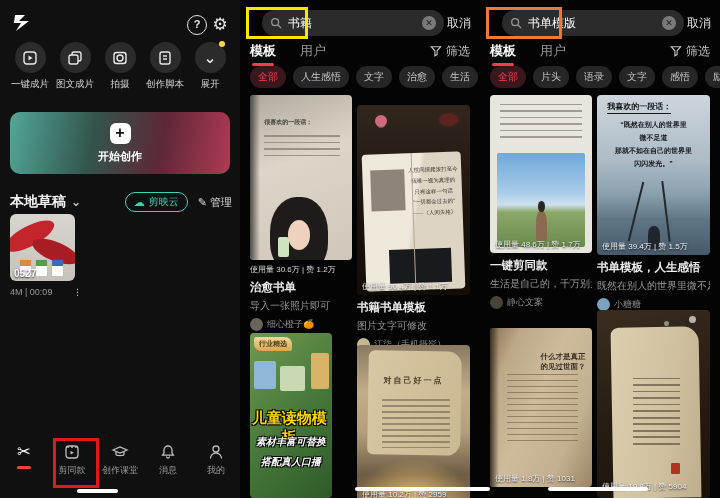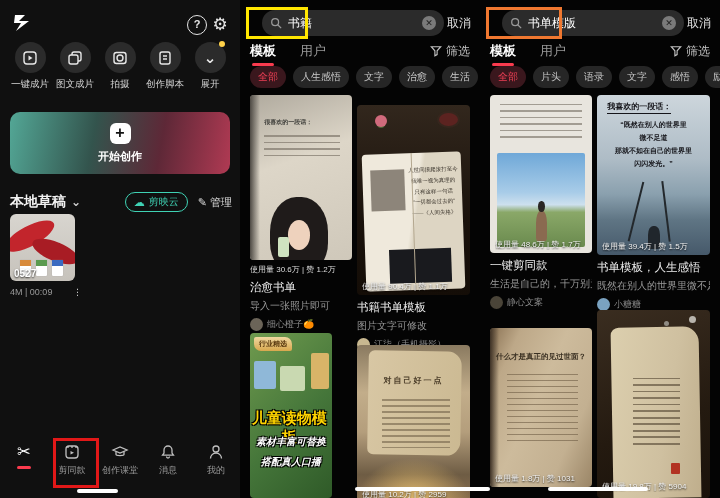--- a/index.html
+++ b/index.html
@@ -69,21 +69,21 @@
   .chip{flex:0 0 auto;height:22px;line-height:22px;padding:0 8px;border-radius:11px;background:#262626;
         color:#c8c8c8;font-size:10px;white-space:nowrap;}
   .chip-active{background:#3a171d;color:#ee3f55;}
 
   
   .card{position:absolute;}
   .card-img{width:100%;border-radius:4px;overflow:hidden;position:relative;}
   .img-stats{position:absolute;left:5px;bottom:3px;right:2px;font-size:8px;color:#f2f2f2;white-space:nowrap;
              text-shadow:0 1px 2px rgba(0,0,0,.9);overflow:hidden;}
   .stats-below{margin-top:4px;font-size:8px;color:#dedede;white-space:nowrap;}
-  .card-title{margin-top:5px;font-size:11.5px;font-weight:normal;color:#ededed;white-space:nowrap;overflow:hidden;}
+  .card-title{margin-top:5px;font-size:11.5px;font-weight:bold;color:#ededed;white-space:nowrap;overflow:hidden;}
   .card-sub{margin-top:4px;font-size:10px;color:#9a9a9a;white-space:nowrap;overflow:hidden;}
   .card-author{margin-top:5px;display:flex;align-items:center;gap:4px;font-size:9px;color:#8d8d8d;white-space:nowrap;overflow:hidden;}
   .avatar{flex:0 0 auto;width:13px;height:13px;border-radius:50%;}
 
   
   .img-m1{height:165px;background:linear-gradient(160deg,#b0aa9e,#ddd6c8 40%,#cfc8ba);}
   .img-m1::before{content:"";position:absolute;left:0;top:0;bottom:0;width:10px;background:linear-gradient(90deg,#4e4a44,rgba(0,0,0,0));}
   .m1-heading{position:absolute;top:14%;left:14%;font-size:6px;font-weight:bold;color:#40403c;}
   .m1-lines{position:absolute;top:24%;left:14%;right:12%;height:26px;
             background:repeating-linear-gradient(#8a8276 0 1.5px,rgba(0,0,0,0) 1.5px 6.5px);opacity:.8;}
@@ -136,21 +136,21 @@
         border-bottom:1.5px solid #15151a;padding-bottom:1px;}
   .r2-lines{position:absolute;top:15%;left:4%;right:4%;font-size:7px;font-weight:bold;line-height:1.85;
             color:#15151a;text-align:center;}
   .r2-rod{position:absolute;width:1.5px;height:38%;background:#23282c;}
   .r2-rod1{bottom:8%;left:34%;transform:rotate(14deg);}
   .r2-rod2{bottom:8%;left:60%;transform:rotate(-7deg);}
   .r2-person{position:absolute;bottom:4%;left:45%;width:11%;height:14%;background:#20262c;border-radius:40% 40% 20% 20%;}
 
   .img-r3{height:159px;background:linear-gradient(115deg,#8a7254 0%,#bda888 18%,#cdbb9c 45%,#c3b091 75%,#9a8566 100%);}
   .img-r3::before{content:"";position:absolute;left:0;top:0;bottom:0;width:9px;background:linear-gradient(90deg,#3e3226,rgba(0,0,0,0));}
-  .r3-title{position:absolute;top:15%;left:4%;right:4%;text-align:center;font-size:7.5px;font-weight:bold;color:#3a3022;}
+  .r3-title{position:absolute;top:15%;left:4%;right:4%;text-align:center;font-size:7.5px;font-weight:bold;color:#3a3022;padding-left:44px;}
   .r3-para{position:absolute;top:29%;left:17%;right:14%;height:42%;
            background:repeating-linear-gradient(#6e5c44 0 1.5px,rgba(0,0,0,0) 1.5px 6px);opacity:.6;}
 
   .img-r4{height:188px;background:linear-gradient(160deg,#3a2d20,#241a10 60%,#1a120a);}
   .r4-page{position:absolute;left:13%;right:9%;top:9%;bottom:0;border-radius:8px 16px 0 0;transform:rotate(-1deg);
            background:linear-gradient(100deg,#dccfae,#cfc0a0 60%,#bfae8c);}
   .r4-trinket{position:absolute;top:3%;right:12%;width:7px;height:7px;border-radius:50%;background:#b8b4ac;box-shadow:-26px 4px 0 -1px #8f8b83;}
   .r4-title{position:absolute;top:21%;left:0;right:0;text-align:center;font-size:13px;font-weight:bold;
             letter-spacing:3px;color:#2a2218;font-family:"Liberation Serif",serif;}
   .r4-lines{position:absolute;top:36%;left:32%;right:27%;height:38%;

